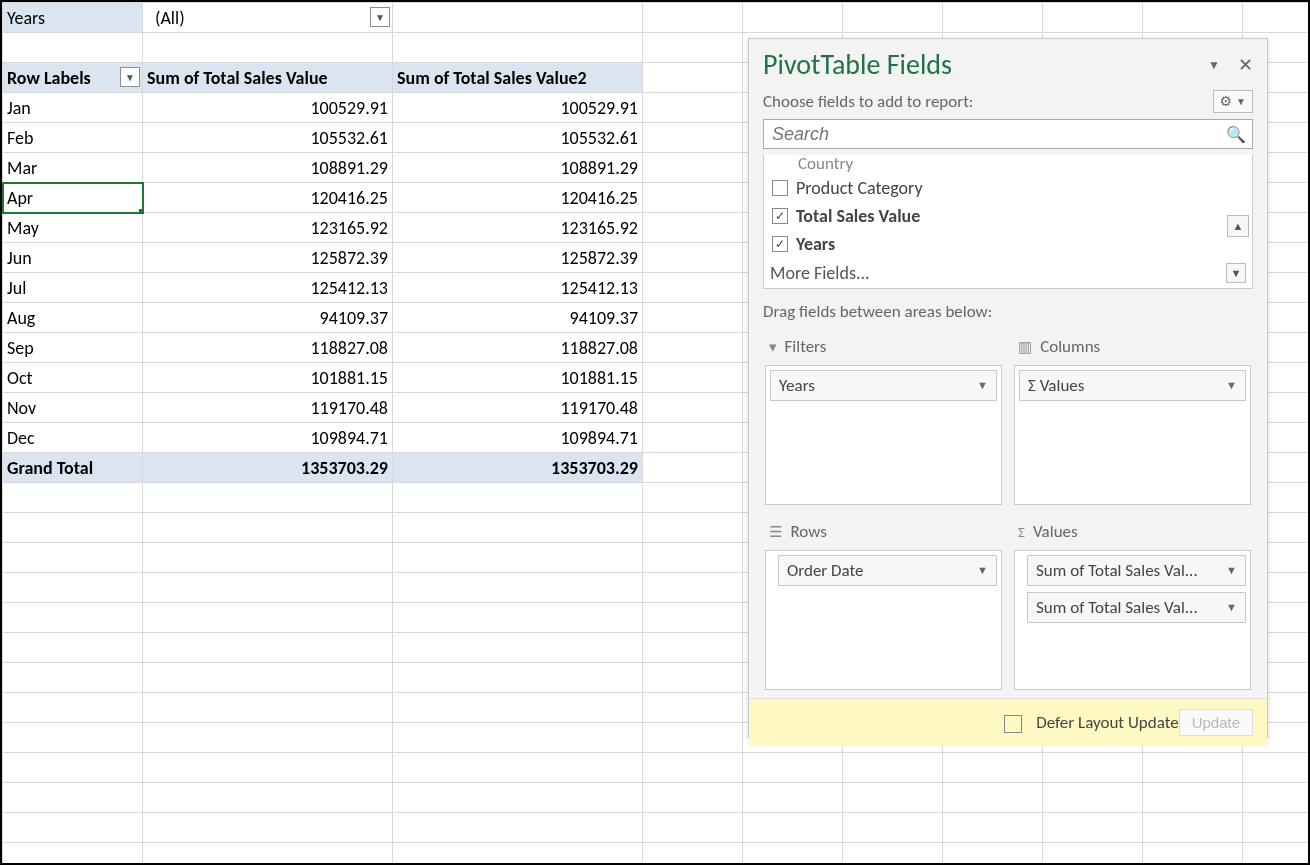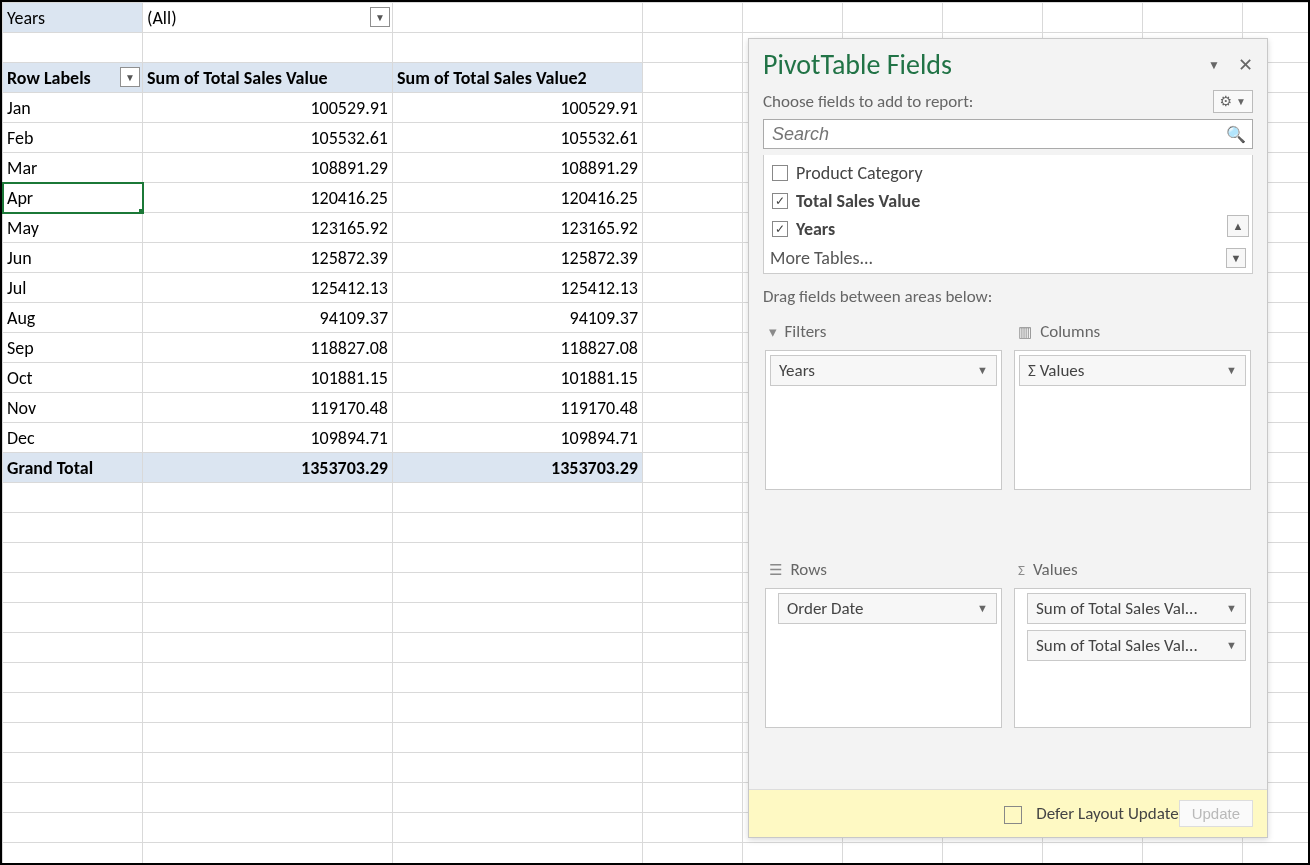--- a/index.html
+++ b/index.html
@@ -47,21 +47,21 @@
   .sel-cell { outline: 2px solid #1b7837; outline-offset: -1px; position: relative; }
   .sel-cell::after{
     content:""; position:absolute; right:-3px; bottom:-3px;
     width:6px; height:6px; background:#1b7837;
   }
 
   
   .pane {
     position: absolute;
     top: 36px; right: 40px;
-    width: 520px; height: 800px;
+    width: 520px; height: 700px;
     background: #f3f3f3;
     border: 1px solid #c8c8c8;
     box-shadow: 0 2px 6px rgba(0,0,0,.15);
     display:flex; flex-direction:column;
     font-size: 17px;
     color:#444;
   }
   .pane-header {
     display:flex; align-items:center; justify-content:space-between;
     padding: 8px 14px 4px 14px;
@@ -144,21 +144,21 @@
         <col style="width:100px">
         <col style="width:100px">
       <col style="width:100px">
         <col style="width:100px">
         <col style="width:100px">
     </colgroup>
     <tbody id="gridbody">
         <tr>
    <td class="filter-label">Years</td>
    <td class="filter-value" style="position:relative">
-     <span style="margin-left:0">(All)</span>
+     <span style="margin-left:8px">(All)</span>
      <span class="dd-btn" style="position:absolute;right:2px;top:4px;">▼</span>
    </td>
    <td></td>
           <td></td>
           <td></td>
           <td></td>
           <td></td>
           <td></td>
           <td></td>
           <td></td>
@@ -518,36 +518,37 @@
     <span>Choose fields to add to report:</span>
     <span class="gear">⚙ <span style="font-size:10px">▼</span></span>
   </div>
   <div class="search-wrap">
     <div class="search">
       <input placeholder="Search" style="">
       <span class="mag">🔍</span>
     </div>
   </div>
   <div class="fields-list">
+    <div class="cutoff">Country</div>
     <div id="fieldsHost">
         <div class="fld ">
       <span class="cb"></span>
       <span class="lbl">Product Category</span>
     </div>
         <div class="fld checked">
       <span class="cb">✓</span>
       <span class="lbl">Total Sales Value</span>
     </div>
         <div class="fld checked">
       <span class="cb">✓</span>
       <span class="lbl">Years</span>
     </div>
       </div>
     <div class="more-tables">
-      <span>More Tables...</span>
+      <span>More Fields...</span>
       <span class="sb-btn" style="width:20px;height:20px">▼</span>
     </div>
   </div>
   <div class="scroll-col">
     <div class="sb-btn">▲</div>
     <div style="flex:1"></div>
   </div>
 
   <div class="drag-label">Drag fields between areas below:</div>
   <div class="areas">

